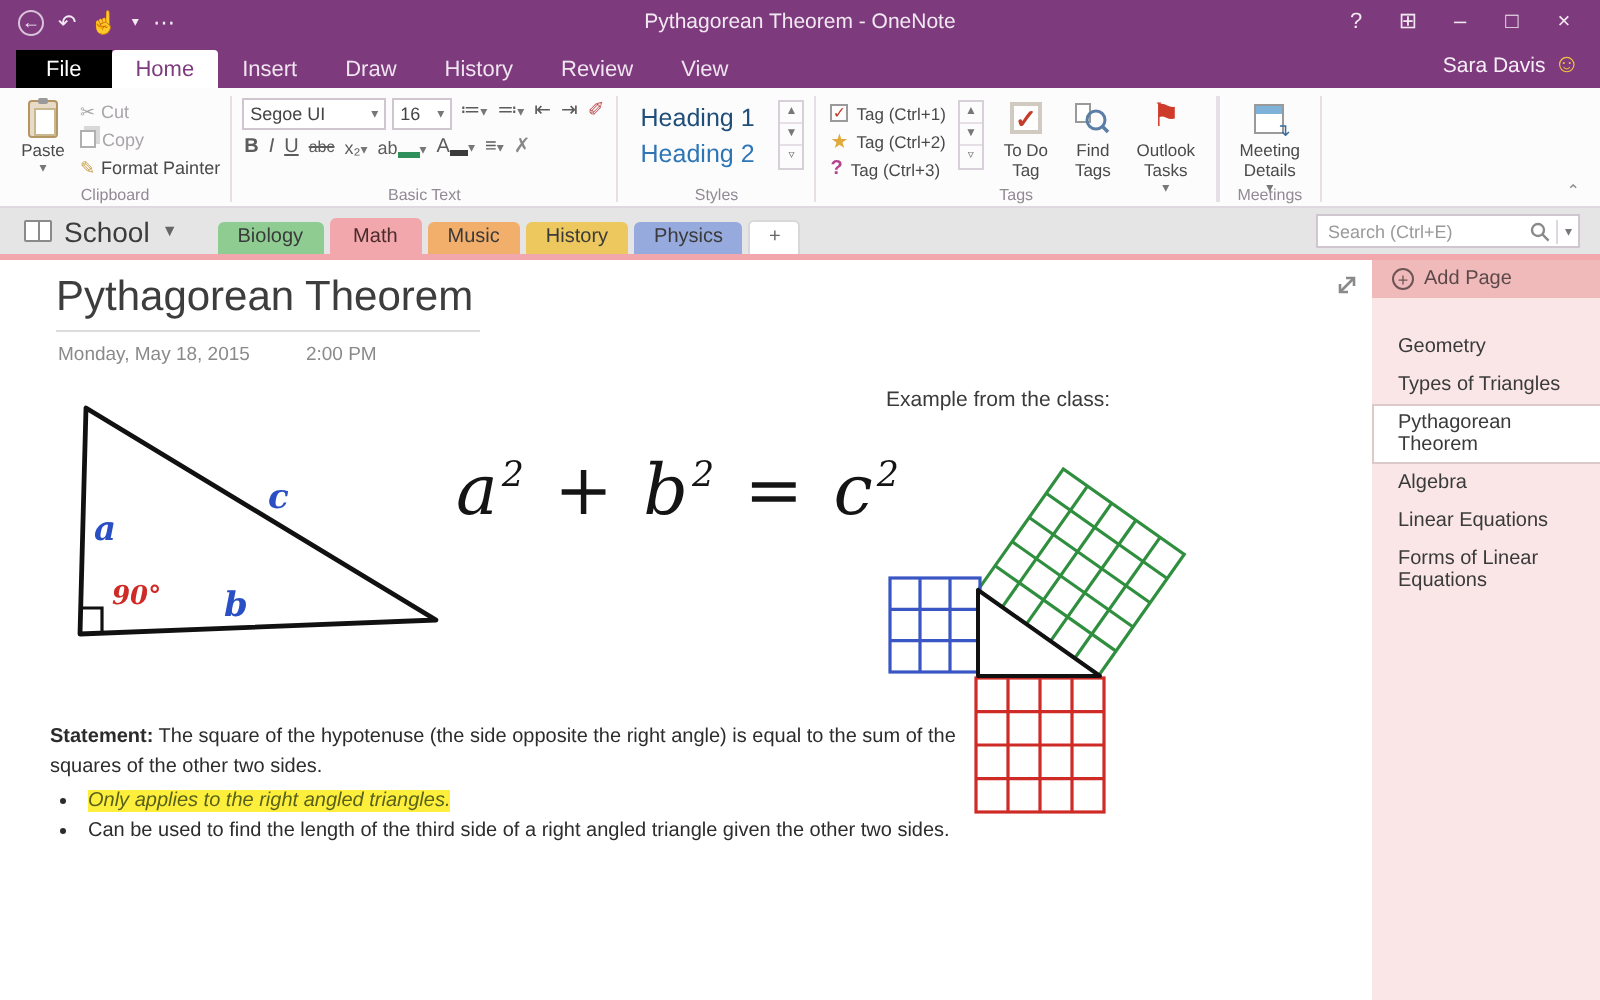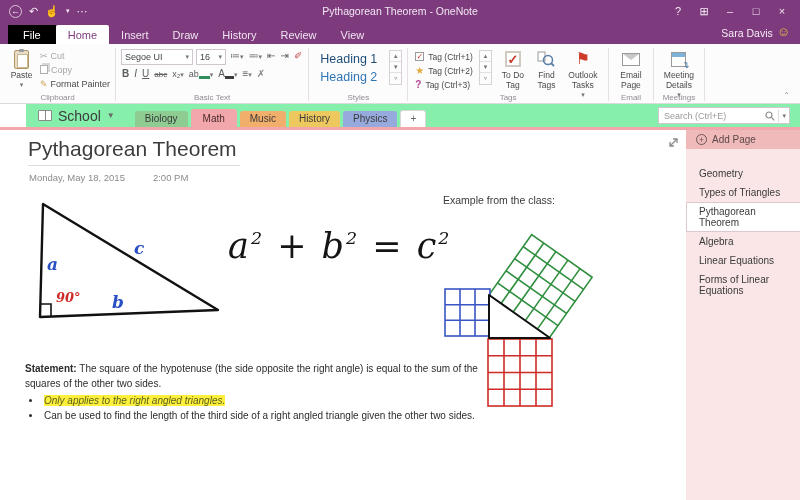--- a/index.html
+++ b/index.html
@@ -75,21 +75,21 @@
     font-size:13px; line-height:13px; text-align:center; font-weight:bold; }
   .flag { color:#cf3b2a; font-size:16px; }
   .env { width:18px; height:13px; border:1px solid #9a9a9a; background:#fff; position:relative; }
   .env:before { content:""; position:absolute; left:0; top:0; border-left:8px solid transparent; border-right:8px solid transparent; border-top:6px solid #c8c8c8; }
   .cal { width:15px; height:15px; border:1px solid #9a9a9a; background:#fff; position:relative; }
   .cal:before { content:""; position:absolute; top:0; left:0; right:0; height:4px; background:#7fb2d9; }
   .cal:after { content:"↴"; position:absolute; right:-4px; bottom:-5px; font-size:9px; color:#3b6e9b; }
   .ribbon-collapse { position:absolute; right:10px; bottom:3px; font-size:8px; color:#8a8a8a; }
 
   
-  .nbbar { height:23px; background:#86efac; display:flex; align-items:flex-end; position:relative; padding-left:12px;margin-left:26px; }
+  .nbbar { height:23px; background:#e5e5e5; display:flex; align-items:flex-end; position:relative; padding-left:12px; }
   .nb-left { display:flex; align-items:center; gap:6px; height:100%; }
   .book-icon { width:14px; height:11px; border:1px solid #8a8a8a; border-radius:1px; position:relative; background:#fff; }
   .book-icon:before { content:""; position:absolute; left:6px; top:0; bottom:0; width:1px; background:#8a8a8a; }
   .nb-name { font-size:14px; color:#3c3c3c; }
   .nb-dd { font-size:8px; color:#666; }
   .sec-tabs { display:flex; align-items:flex-end; margin-left:20px; }
   .sec-tab { font-size:10px; color:#3a3a3a; padding:2px 10px 3px; border-radius:3px 3px 0 0; margin-right:3px; }
   .sec-tab.active { padding:4px 12px 3px; color:#4a2a2a; }
   .plus-tab { background:#fff; border:1px solid #d8d8d8; border-bottom:none; color:#666; padding:2px 9px 3px; }
   .search-box { position:absolute; right:10px; top:3px; width:132px; height:17px; background:#fff;
@@ -286,29 +286,20 @@
           <span class="flag">⚑</span>
         </span>
       <span style="width:34px;">Outlook Tasks</span>
       <span class="dd">▾</span>
     </div>
     <div class="group-label">Tags</div>
   </div>
 
   <div class="gsep"></div>
 
-  <div class="rgroup">
-    <div class="big-btn">
-      <span class="bicon">
-          <span class="env"></span>
-        </span>
-      <span style="width:28px;">Email Page</span>
-    </div>
-    <div class="group-label">Email</div>
-  </div>
 
   <div class="gsep"></div>
 
   <div class="rgroup">
     <div class="big-btn">
       <span class="bicon">
           <span class="cal"></span>
         </span>
       <span style="width:34px;">Meeting Details</span>
       <span class="dd">▾</span>

